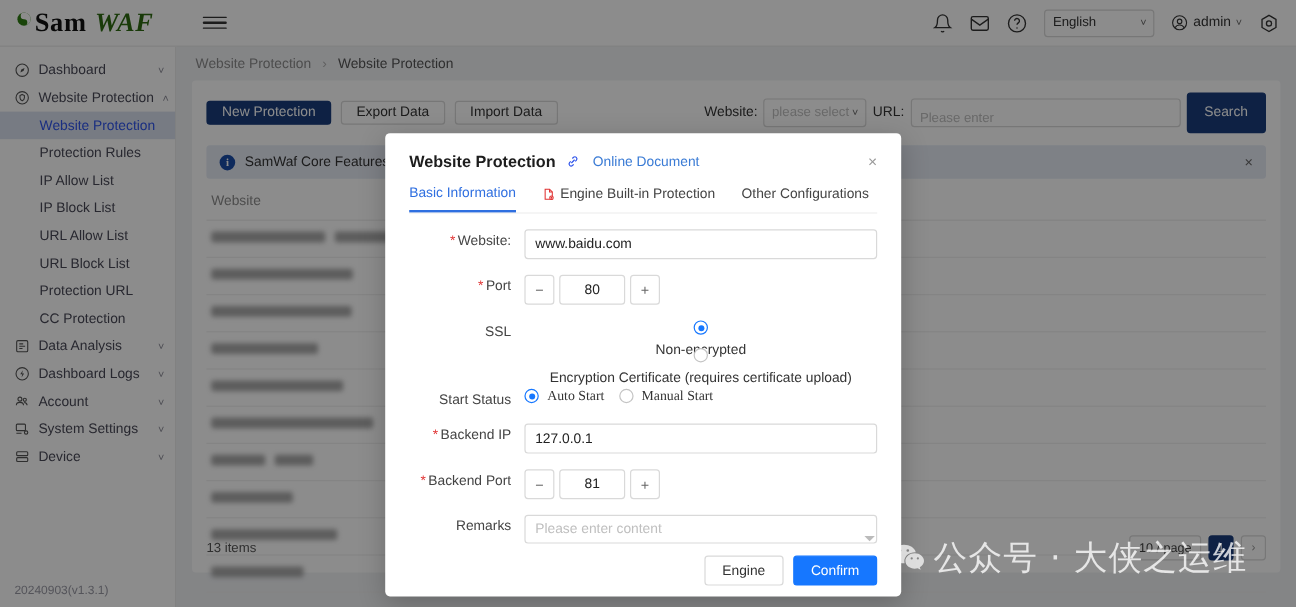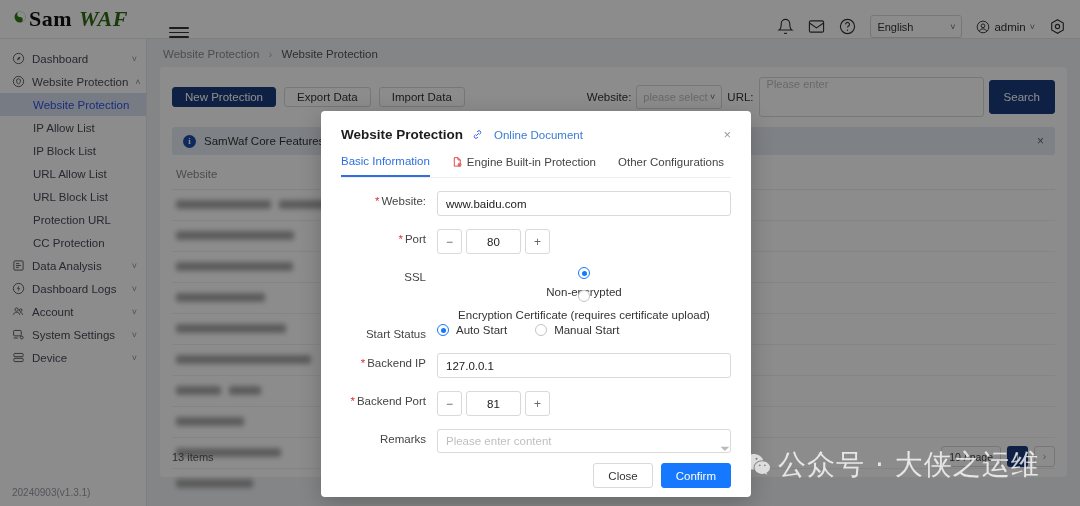--- a/index.html
+++ b/index.html
@@ -11,21 +11,21 @@
   }
   #app { position: relative; width: 1080px; height: 506px; }
 
   
   .base-layer { position: absolute; inset: 0; }
 
   
   .topbar {
     position: absolute; top: 0; left: 0; right: 0; height: 39px;
     background: #ffffff;
-    display: flex; align-items: flex-end;
+    display: flex; align-items: center;
     border-bottom: 1px solid #e8e8e8;
   }
   .logo-wrap {
     width: 160px; height: 39px; display: flex; align-items: center;
     padding-left: 14px; gap: 3px;
   }
   .leaf-icon { width: 12px; height: 12px; position: relative; top: -4px; }
   .logo-text { font-family: "Liberation Serif", serif; font-size: 22px; font-weight: 700; letter-spacing: .5px; }
   .logo-sam { color: #111; }
   .logo-waf { color: #2e6b12; margin-left: 4px; font-style: italic; }
@@ -83,22 +83,22 @@
   }
   .btn.primary { background:#1a3d7c; border-color:#1a3d7c; color:#fff; }
   .toolbar-right { margin-left:auto; display:flex; align-items:center; gap:5px; font-size:11.5px; color:#333; }
   .field-label { white-space:nowrap; }
   .sel-box {
     width: 86px; height:24px; border:1px solid #d9d9d9; border-radius:3px;
     display:flex; align-items:center; justify-content:space-between; padding:0 6px;
     font-size:11px; color:#bfbfbf; background:#fff; cursor:pointer;
   }
   .inp-box {
-    width: 225px; height:40px; border:1px solid #d9d9d9; border-radius:3px;
-    display:flex; align-items:flex-start; padding:0 7px; font-size:11px; color:#bfbfbf; background:#fff;
+    width: 225px; height:24px; border:1px solid #d9d9d9; border-radius:3px;
+    display:flex; align-items:flex-end; padding:0 7px; font-size:11px; color:#bfbfbf; background:#fff;
   }
   .btn.search { background:#1a3d7c; border-color:#1a3d7c; color:#fff; padding:16px 14px; }
 
   .alert {
     margin-top: 10px; height: 28px; background:#e6ebf5; border-radius:3px;
     display:flex; align-items:center; padding: 0 11px; gap:8px;
     font-size:11.5px; color:#333;
   }
   .alert .info-dot {
     width:13px;height:13px;border-radius:50%;background:#1a4da8;color:#fff;
@@ -187,21 +187,21 @@
   .stp-val {
     width:55px;height:25px;border:1px solid #d9d9d9;border-radius:3px;background:#fff;
     display:flex;align-items:center;justify-content:center;font-size:11.5px;color:#222;margin:0 4px;
   }
   .radio-row { display:flex; align-items:center; gap:7px; font-size:11.5px; color:#333; height:21px;flex-direction:column; }
   .radio-row + .radio-row { margin-top:2px; }
   .rd { width:12px;height:12px;border-radius:50%;border:1px solid #c4c4c4;background:#fff;
        display:flex;align-items:center;justify-content:center;flex:0 0 12px; cursor:pointer;}
   .rd.on { border-color:#1677ff; }
   .rd.on::after { content:""; width:5px;height:5px;border-radius:50%;background:#1677ff; }
-  .radio-inline { display:flex; align-items:flex-start; gap:28px; }
+  .radio-inline { display:flex; align-items:flex-start; gap:12px;font-family:Liberation Serif, serif; }
   .radio-inline .one { display:flex; align-items:center; gap:7px; font-size:11.5px; color:#333; }
   .textarea {
     width:100%; height:24px; border:1px solid #d9d9d9; border-radius:3px;
     padding:5px 8px; font-size:11.5px; color:#bfbfbf; background:#fff; position:relative;
   }
   .textarea .resize {
     position:absolute; right:2px; bottom:1px; font-size:8px; color:#bbb; transform: rotate(45deg);
   }
   .modal-foot { display:flex; justify-content:flex-end; gap:8px; margin-top:10px; }
   .m-btn {
@@ -310,20 +310,23 @@
               <circle cx="12" cy="12" r="9.5"></circle>
               <path d="M12 6.8l3.4 1.8v3.5c0 2.2-1.6 3.7-3.4 4.5-1.8-.8-3.4-2.3-3.4-4.5V8.6z"></path>
             </svg>
         </span>
         <span class="lbl">Website Protection</span>
         <span class="chev">˄</span>
       </div>
 
       <div class="s-sub active">
           <span>Website Protection</span>
+        </div>
+      <div class="s-sub">
+          <span>Protection Rules</span>
         </div>
       <div class="s-sub">
           <span>IP Allow List</span>
         </div>
       <div class="s-sub">
           <span>IP Block List</span>
         </div>
       <div class="s-sub">
           <span>URL Allow List</span>
         </div>
@@ -625,21 +628,21 @@
       <div class="f-label">Remarks</div>
       <div class="f-ctrl">
         <div class="textarea">
           <span>Please enter content</span>
           <span class="resize">◢</span>
         </div>
       </div>
     </div>
 
     <div class="modal-foot">
-      <div class="m-btn close">Close</div>
+      <div class="m-btn close">Engine</div>
       <div class="m-btn confirm">Confirm</div>
     </div>
   </div>
 
   <div class="watermark">
     <span class="wm-logo">
       <svg viewBox="0 0 24 24" fill="currentColor">
           <path d="M9 3.2C4.9 3.2 1.6 6 1.6 9.4c0 1.9 1.1 3.6 2.8 4.8l-.7 2.1 2.4-1.2c.9.3 1.9.4 2.9.4h.5a5.6 5.6 0 01-.2-1.5c0-3.3 3.2-5.9 7.1-5.9h.5C16.2 5.3 13 3.2 9 3.2zM6.4 7.9a.9.9 0 11.9-.9.9.9 0 01-.9.9zm5.2 0a.9.9 0 11.9-.9.9.9 0 01-.9.9z"></path>
           <path d="M22.4 14c0-2.8-2.8-5.1-6.2-5.1s-6.2 2.3-6.2 5.1 2.8 5.1 6.2 5.1a7.6 7.6 0 002-.3l2 1-.6-1.7c1.7-.9 2.8-2.4 2.8-4.1zm-8.2-1a.75.75 0 11.75-.75.75.75 0 01-.75.75zm4.1 0a.75.75 0 11.75-.75.75.75 0 01-.75.75z"></path>
         </svg>

